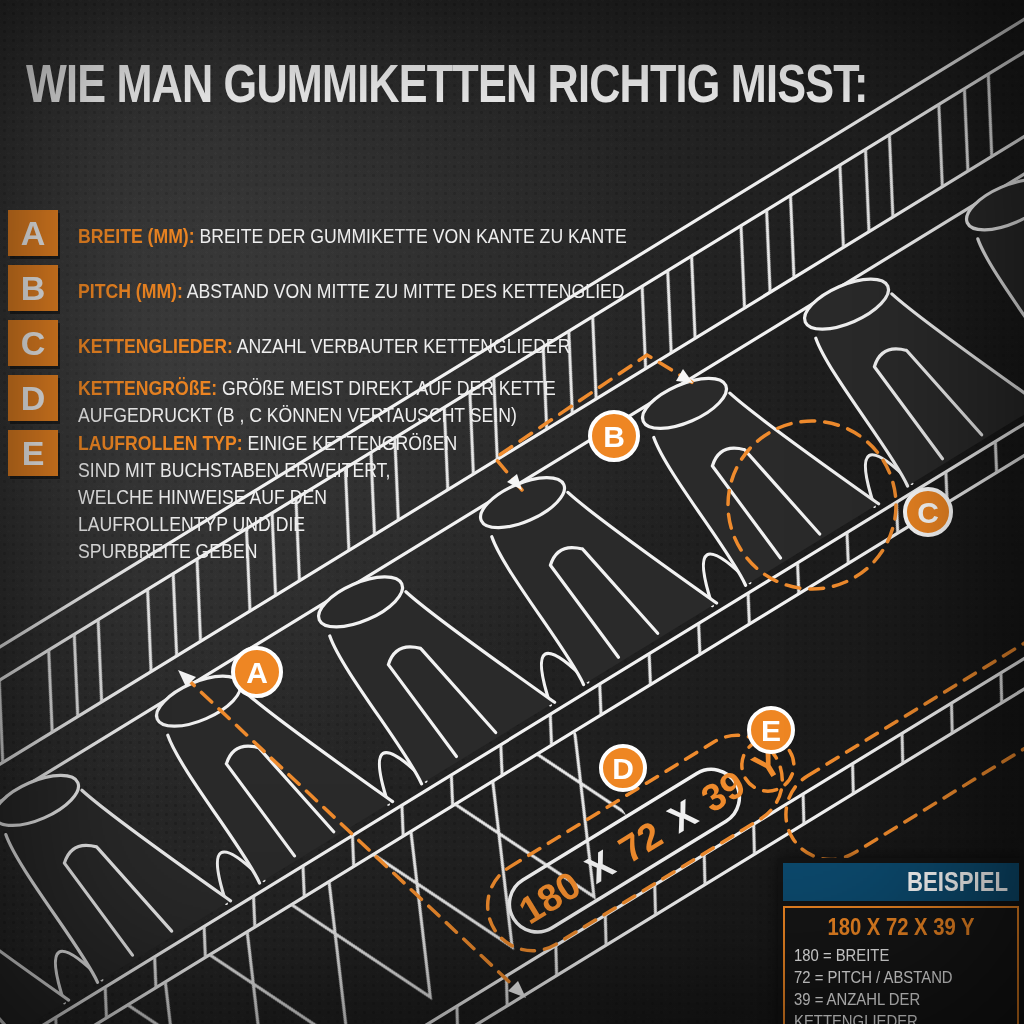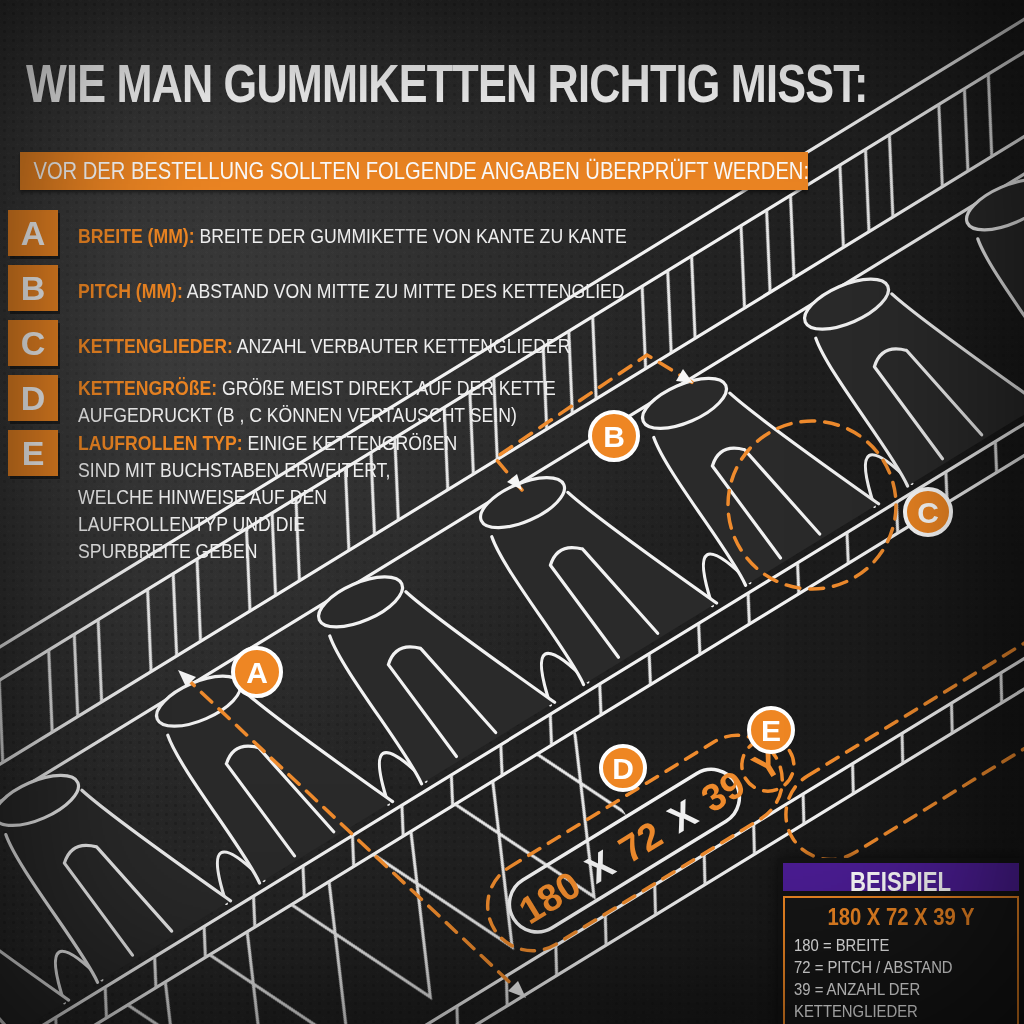--- a/index.html
+++ b/index.html
@@ -38,21 +38,21 @@
   .row{
     position:absolute;left:78px;z-index:3;font-size:21px;line-height:27px;
     transform:scaleX(.84);transform-origin:left top;width:720px;
   }
   .row .term{color:#EE8623;font-weight:700;}
   .row .desc{color:#EFEFEF;font-weight:400;white-space:pre-line;}
   .example{
     position:absolute;left:778px;top:858px;width:236px;z-index:4;
     background:#131313;padding:5px;box-shadow:0 0 14px rgba(0,0,0,.6);
   }
-  .example .hdr{background:#4c1d95;height:28px;text-align:center;}
+  .example .hdr{background:#0c4a6e;height:38px;text-align:right;}
   .example .hdr span{
     display:inline-block;color:#fff;font-size:27px;font-weight:800;line-height:38px;
     transform:scaleX(.82);transform-origin:center top;
   }
   .example .bd{border:2px solid #EE8623;background:rgba(24,24,24,.72);margin-top:5px;padding:4px 9px 8px 9px;}
   .example .size{color:#EE8623;font-size:23px;font-weight:800;text-align:center;transform:scaleX(.88);transform-origin:center top;margin:2px 0 4px 0;}
   .example .ln{color:#EFEFEF;font-size:16.5px;line-height:1.33;white-space:pre-line;transform:scaleX(.90);transform-origin:left top;}
 </style>
 </head>
 <body>
@@ -147,23 +147,20 @@
       <text x="928" y="523" fill="#fff">C</text>
       <circle cx="623" cy="768" r="22" fill="#EE8623" stroke="#fff" stroke-width="4"></circle>
       <text x="623" y="779" fill="#fff">D</text>
       <circle cx="771" cy="730" r="22" fill="#EE8623" stroke="#fff" stroke-width="4"></circle>
       <text x="771" y="741" fill="#fff">E</text>
     </g>
   </svg>
 
   <div class="title">WIE MAN GUMMIKETTEN RICHTIG MISST:</div>
 
-  <div class="banner">
-    <span>VOR DER BESTELLUNG SOLLTEN FOLGENDE ANGABEN ÜBERPRÜFT WERDEN:</span>
-  </div>
 
   <div class="badge" style="top:210px">A</div>
   <div class="row" style="top:222px">
     <span class="term">BREITE (MM):</span>
     <span class="desc">BREITE DER GUMMIKETTE VON KANTE ZU KANTE</span>
   </div>
 
   <div class="badge" style="top:265px">B</div>
   <div class="row" style="top:277px">
     <span class="term">PITCH (MM):</span>

